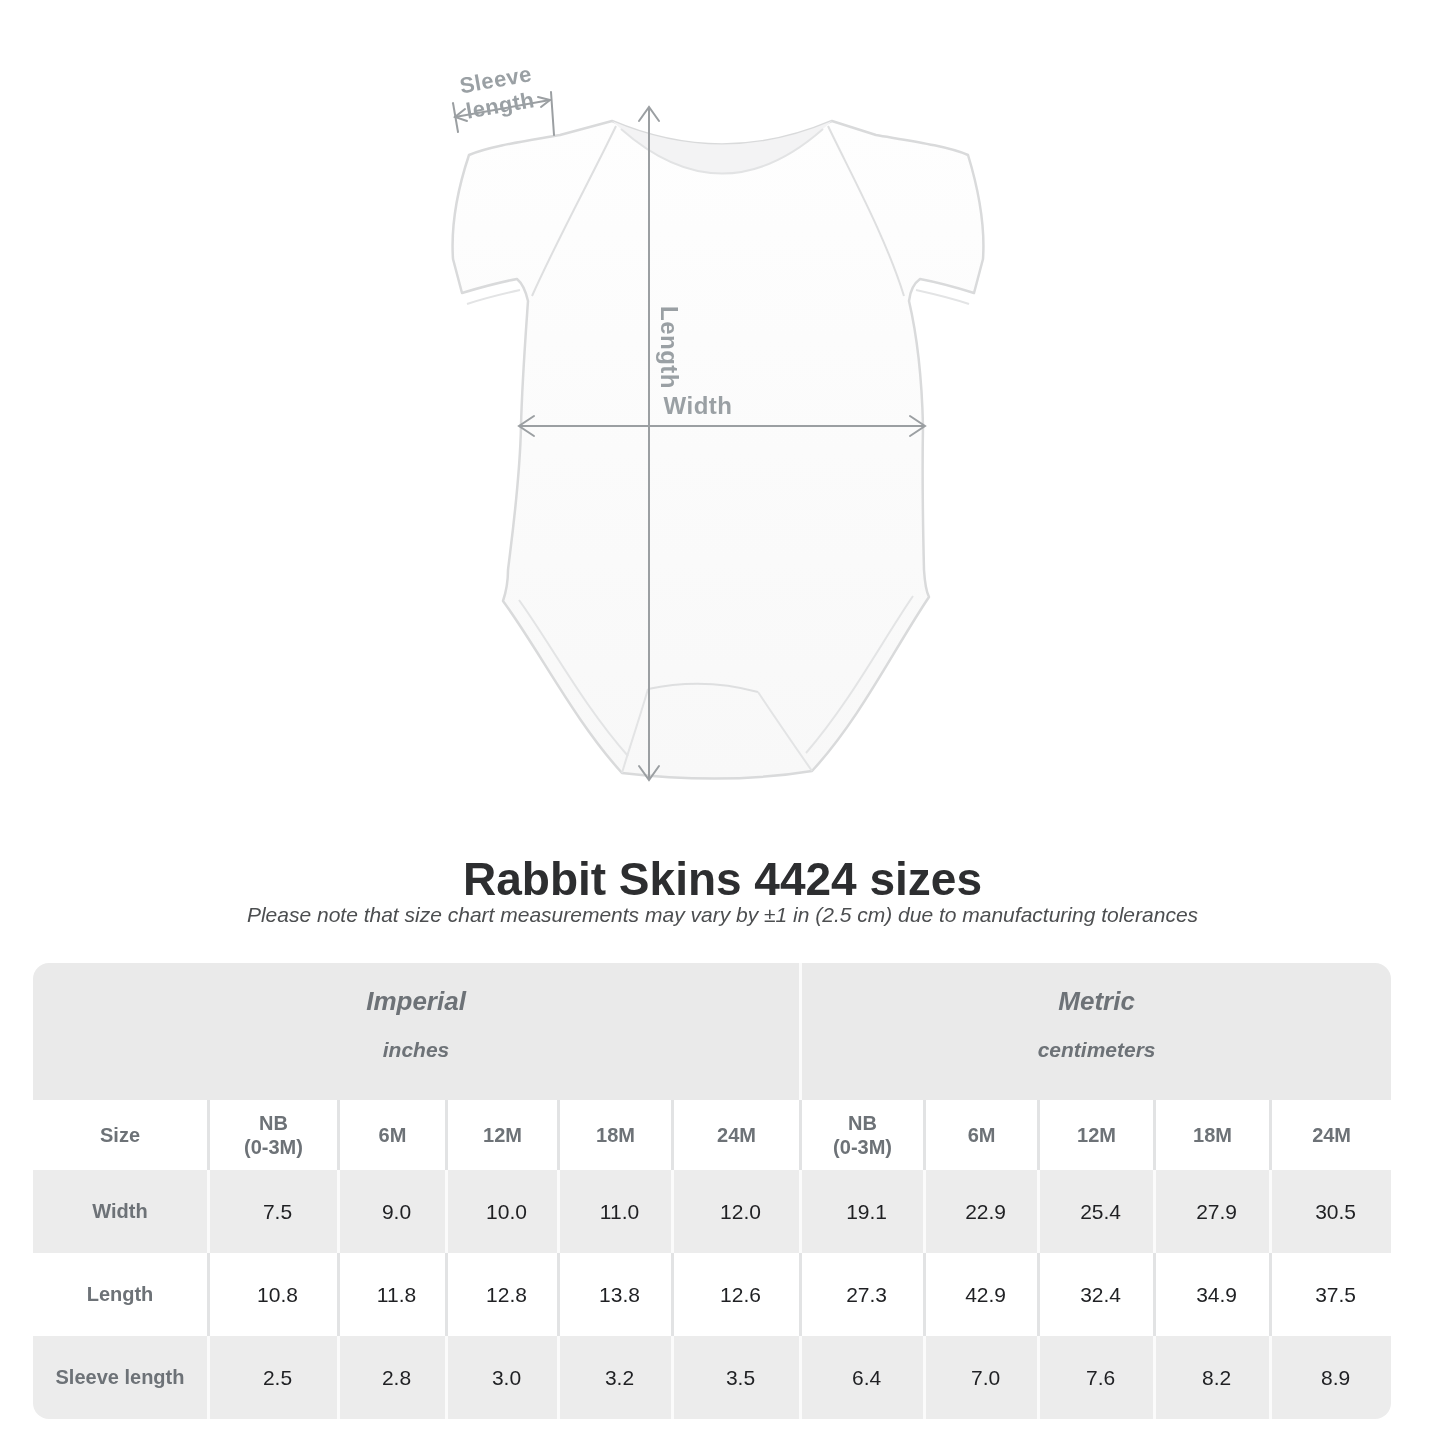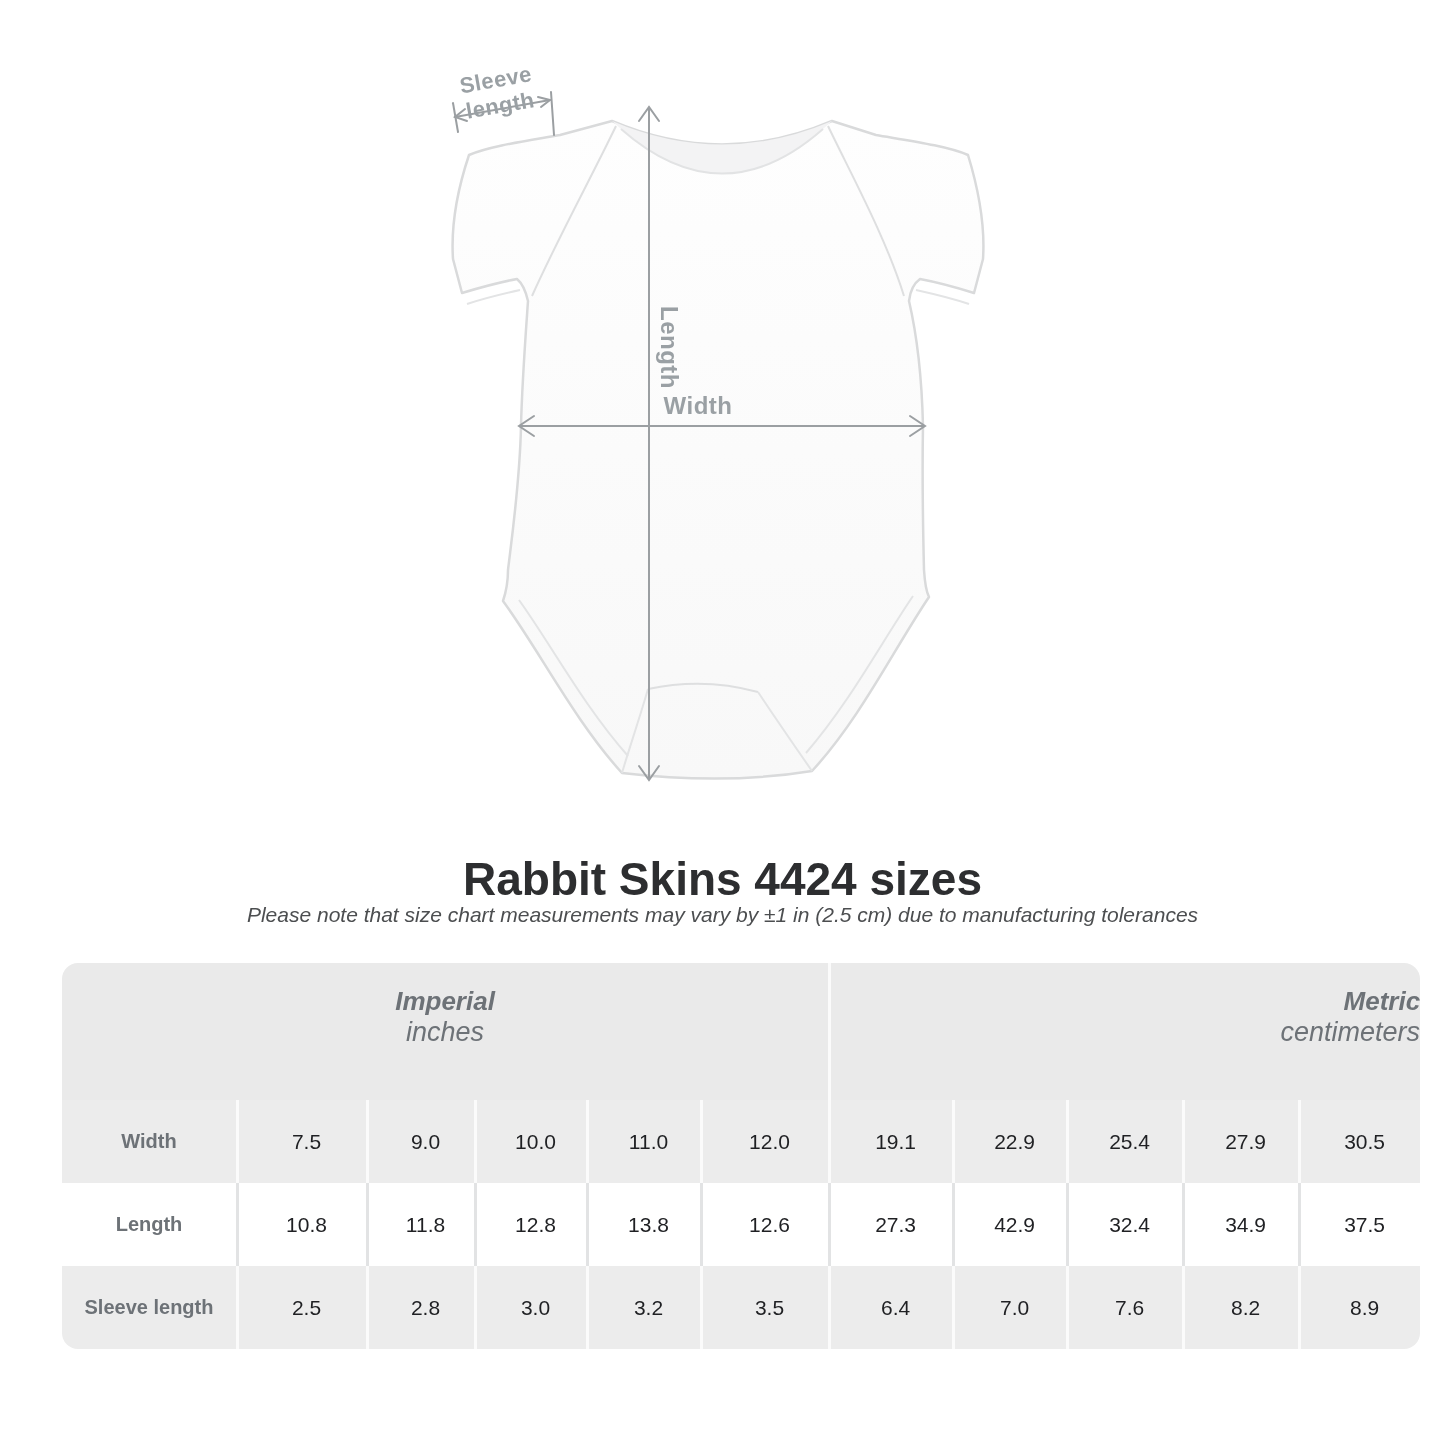--- a/index.html
+++ b/index.html
@@ -29,39 +29,39 @@
   .title{
     position:absolute;left:0;top:852px;width:1445px;text-align:center;
     font-size:46px;font-weight:bold;color:var(--title-color,#2d2e30);margin:0;
   }
   .subtitle{
     position:absolute;left:0;top:903px;width:1445px;text-align:center;
     font-size:21px;font-style:italic;color:var(--subtitle-color,#4c4e50);margin:0;
   }
   
   .table-wrap{
-    position:absolute;left:62px;top:963px;width:1358px;border-radius:16px;
+    position:absolute;left:33px;top:963px;width:1358px;border-radius:16px;
     overflow:hidden;
   }
   table{border-collapse:separate;border-spacing:0;table-layout:fixed;width:1358px;}
   th,td{padding:0;text-align:center;vertical-align:middle;}
   
   tr.group-row th{
     background:var(--band-gray,#eaeaea);height:115px;vertical-align:top;
     padding-top:22px;
   }
   .g-label{
     font-size:26px;font-weight:bold;font-style:italic;
     color:var(--label-gray,#6d7277);line-height:32px;
   }
   .g-unit{
-    font-size:27px;font-style:italic;font-weight:normal;
-    color:var(--label-gray,#6d7277);line-height:30px;
-  }
-  tr.group-row th.metric{border-left:3px solid #fbfbfb;text-align:right;}
+    font-size:21px;font-style:italic;font-weight:bold;
+    color:var(--label-gray,#6d7277);line-height:30px;margin-top:18px;
+  }
+  tr.group-row th.metric{border-left:3px solid #fbfbfb;}
   
   tr.colhead-row th{
     background:#ffffff;height:70px;font-size:20px;font-weight:bold;
     color:var(--label-gray,#6d7277);white-space:pre-line;line-height:24px;
   }
   tr.colhead-row th + th{border-left:3px solid var(--sep-on-white,#e2e3e4);}
   
   tbody tr{height:83px;}
   tbody th.row-h{
     font-size:20px;font-weight:bold;color:var(--label-gray,#6d7277);
@@ -163,20 +163,35 @@
         <tr class="group-row">
           <th class="imperial" colspan="6">
             <div class="g-label">Imperial</div>
             <div class="g-unit">inches</div>
           </th>
           <th class="metric" colspan="5">
             <div class="g-label">Metric</div>
             <div class="g-unit">centimeters</div>
           </th>
         </tr>
+        <tr class="colhead-row" id="col-header-row">
+          <th>Size</th>
+        <th>NB
+(0-3M)</th>
+            <th>6M</th>
+            <th>12M</th>
+            <th>18M</th>
+            <th>24M</th>
+            <th>NB
+(0-3M)</th>
+            <th>6M</th>
+            <th>12M</th>
+            <th>18M</th>
+            <th>24M</th>
+          </tr>
       </thead>
       <tbody id="size-table-body">
           <tr class="shaded">
             <th class="row-h">Width</th>
             <td>7.5</td>
             <td>9.0</td>
             <td>10.0</td>
             <td>11.0</td>
             <td>12.0</td>
             <td>19.1</td>

